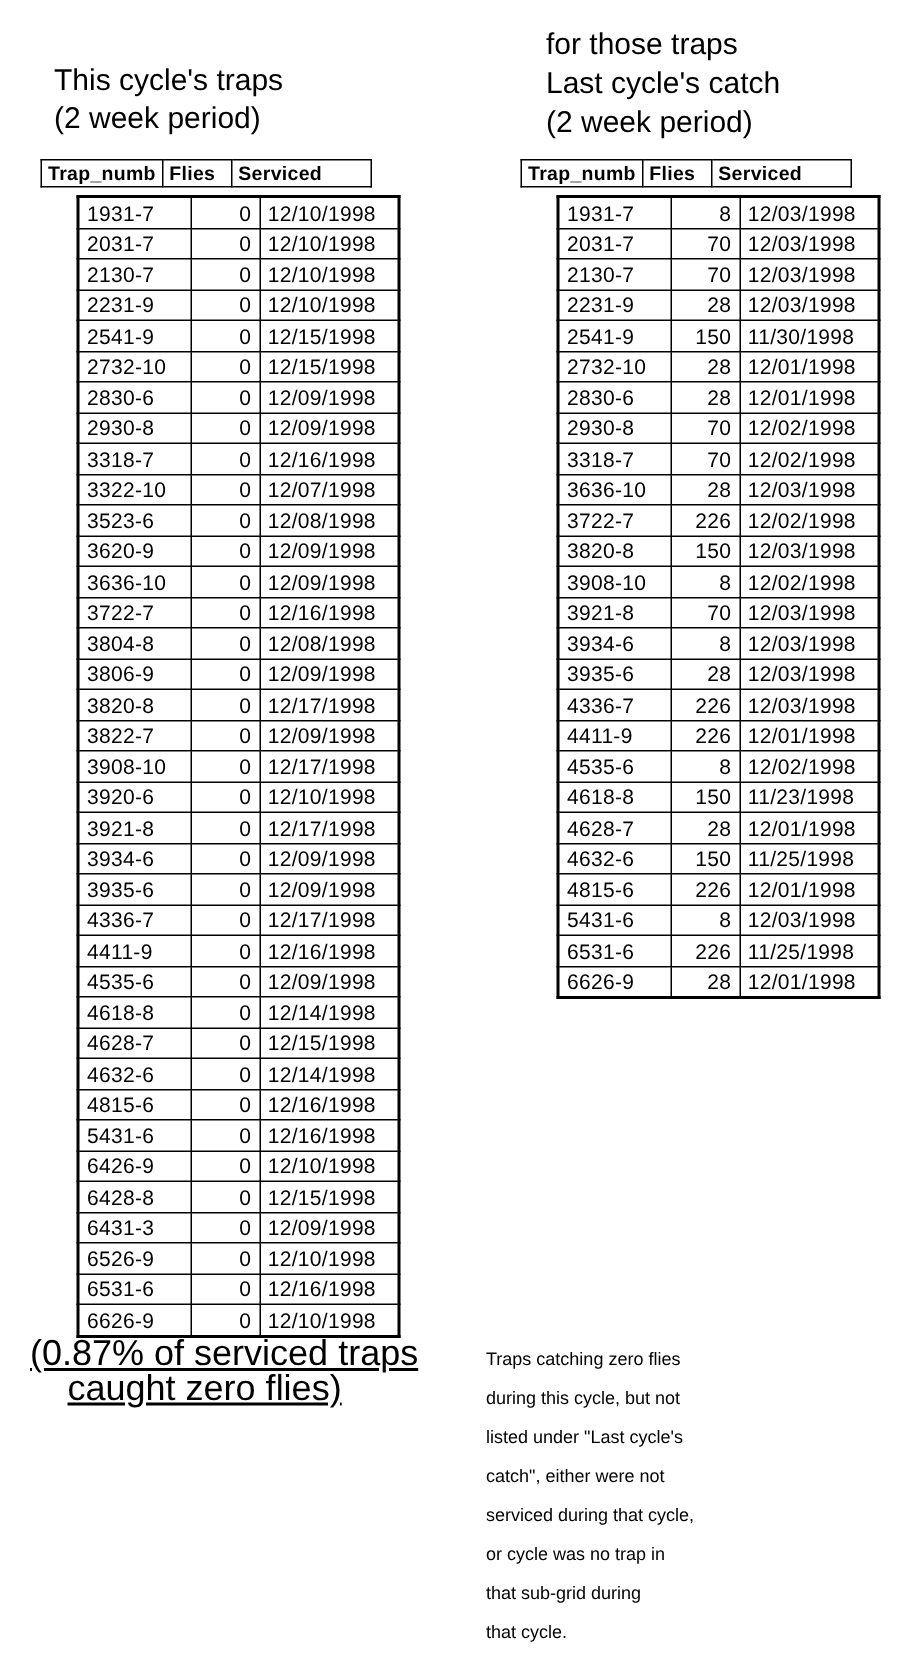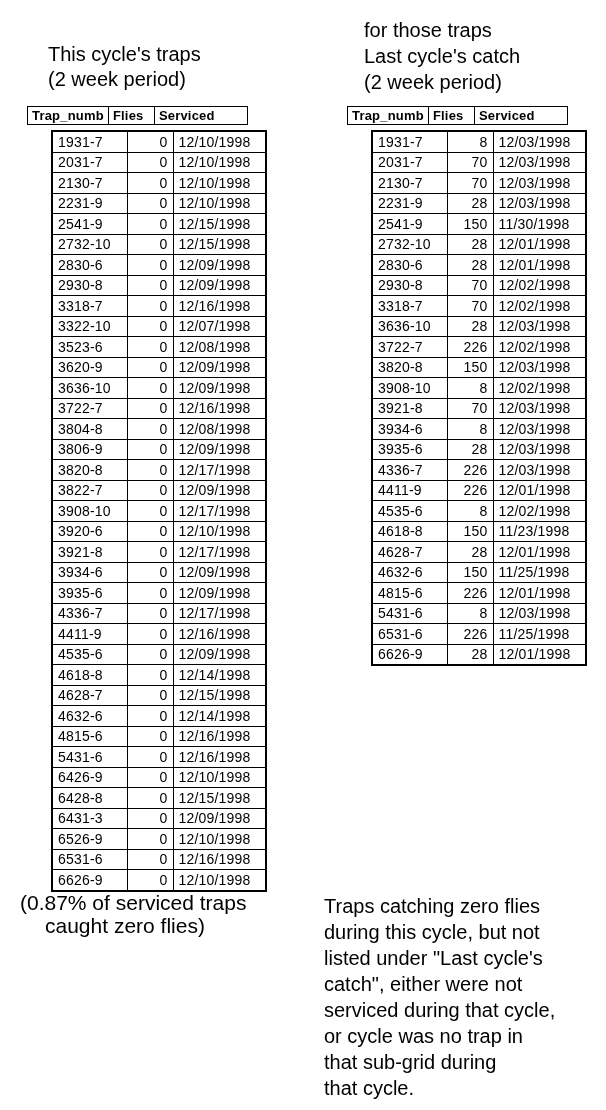--- a/index.html
+++ b/index.html
@@ -15,21 +15,21 @@
     color: #000000;
     font-family: "Liberation Sans", "DejaVu Sans", sans-serif;
     overflow: hidden;
   }
   .title {
     position: absolute;
     font-size: 20px;
     line-height: 25px;
     white-space: nowrap;
   }
-  .left-title  { left: 48px;  top: 42px; }
+  .left-title  { left: 36px;  top: 42px; }
   .right-title { left: 364px; top: 17px; line-height: 26px; }
 
   table {
     border-collapse: collapse;
     table-layout: fixed;
     position: absolute;
   }
   .header-table { top: 106px; }
   .data-table   { top: 130px; }
   .left-pos  { left: 27px; }
@@ -63,31 +63,32 @@
   .data-table td.num { text-align: right; }
 
   col.c-trap { width: 75px; }
   col.c-flies { width: 46px; }
   col.c-serviced { width: 93px; }
 
   .caption {
     position: absolute;
     left: 20px;
     top: 891px;
-    font-size: 21px;
+    font-size: 24px;
     line-height: 23px;
     white-space: nowrap;
+    text-decoration: underline;
   }
   .caption .indent { padding-left: 25px; }
 
   .note {
     position: absolute;
     left: 324px;
     top: 893px;
-    font-size: 20px;
+    font-size: 12px;
     line-height: 26px;
     white-space: nowrap;
   }
 </style>
 </head>
 <body>
 
 <div class="page">
 
   <div class="title left-title">

